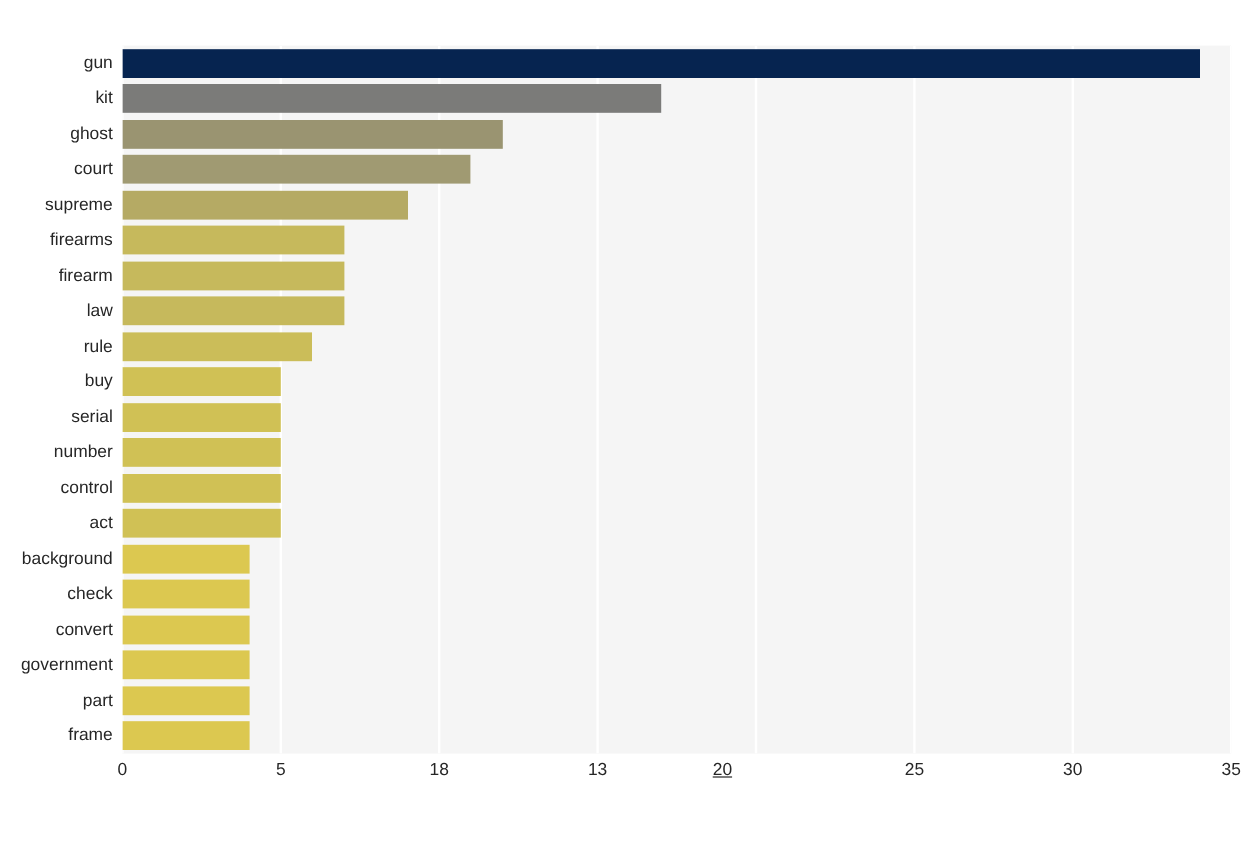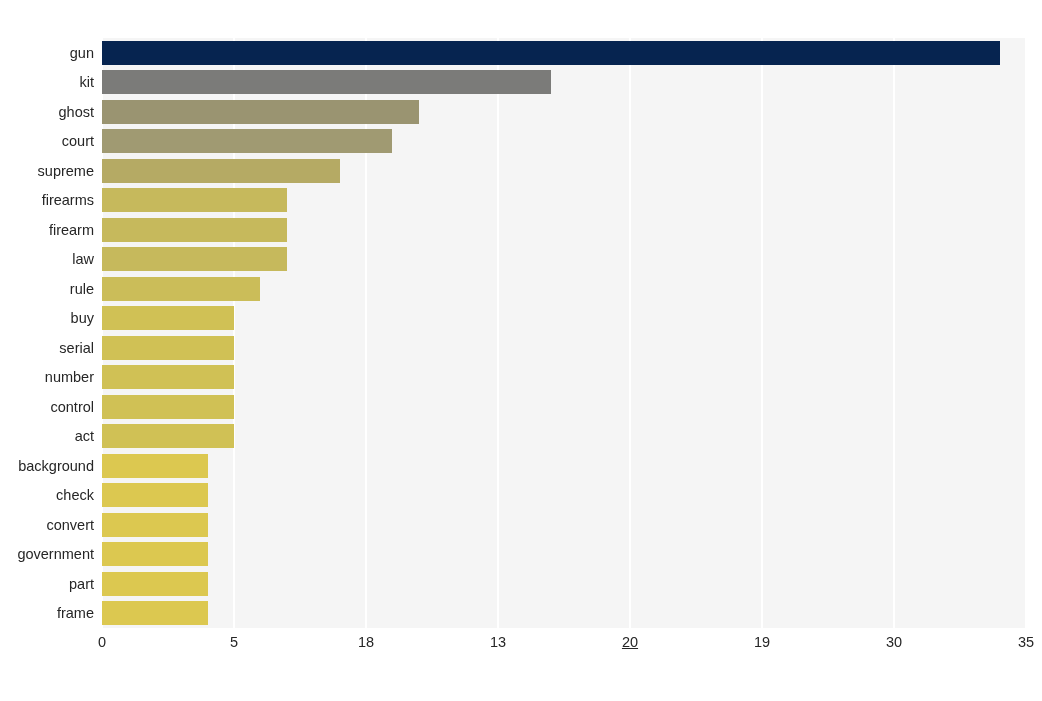--- a/index.html
+++ b/index.html
@@ -208,20 +208,20 @@
       <div class="ytick-item" style="top: 479.75px;">convert</div>
       <div class="ytick-item" style="top: 509.25px;">government</div>
       <div class="ytick-item" style="top: 538.75px;">part</div>
       <div class="ytick-item" style="top: 568.25px;">frame</div>
     </div>
   <div id="xtick-layer">
       <div class="xtick-item" style="left: 0px;">0</div>
       <div class="xtick-item" style="left: 132px;">5</div>
       <div class="xtick-item" style="left: 264px;">18</div>
       <div class="xtick-item" style="left: 396px;">13</div>
-      <div class="xtick-item" style="left: 528px; text-decoration: underline;">20</div>
-      <div class="xtick-item" style="left: 660px;">19</div>
+      <div class="xtick-item" style="left: 500px; text-decoration: underline;">20</div>
+      <div class="xtick-item" style="left: 660px;">25</div>
       <div class="xtick-item" style="left: 792px;">30</div>
       <div class="xtick-item" style="left: 924px;">35</div>
     </div>
 
 
 </div>
 
 </body></html>

